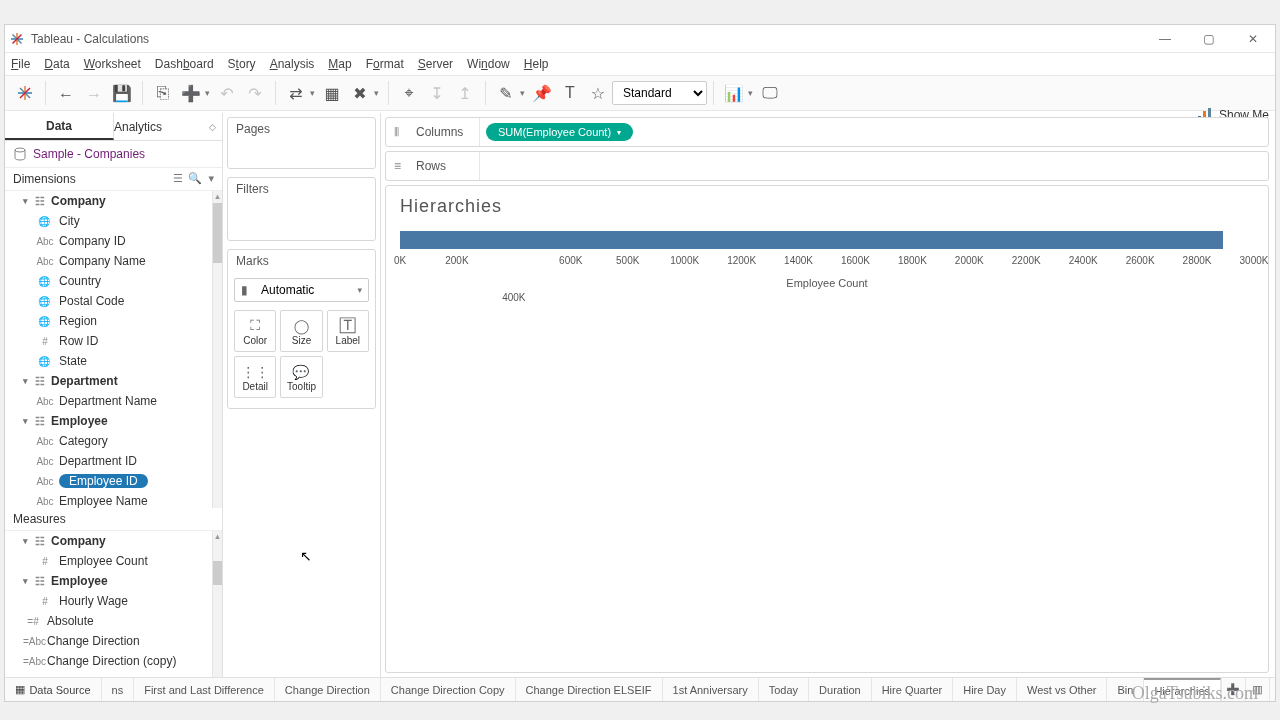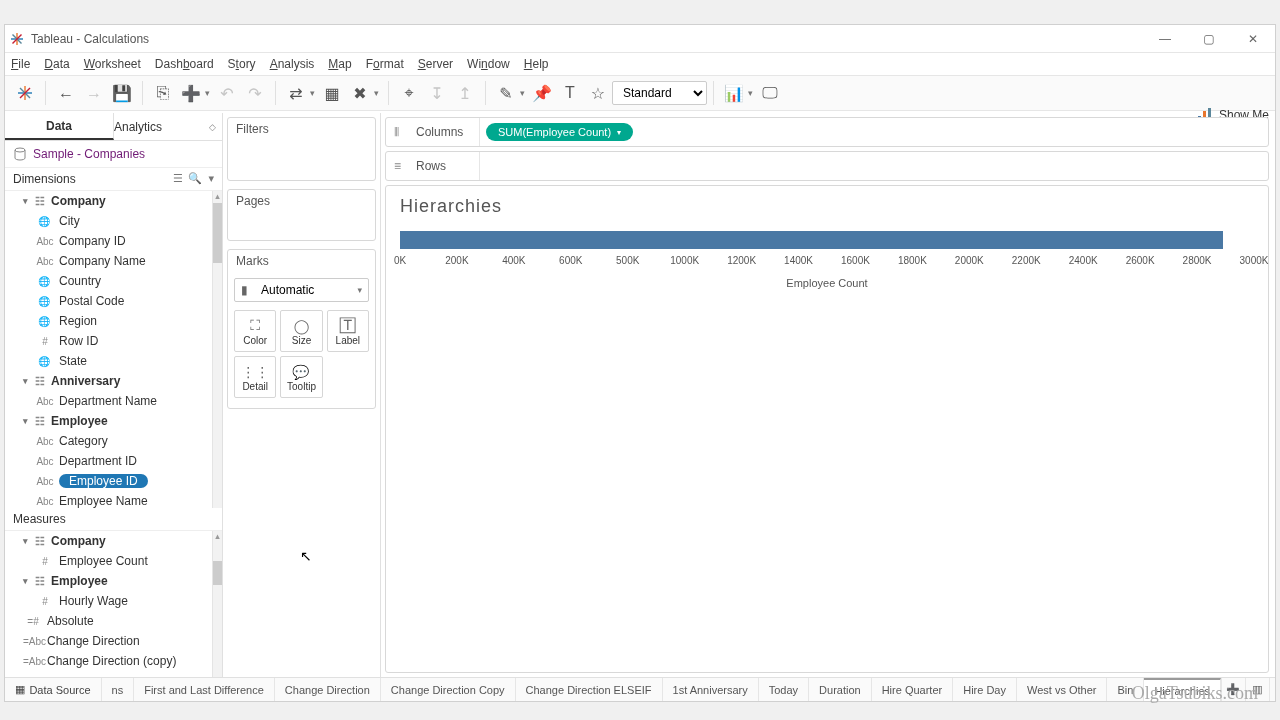--- a/index.html
+++ b/index.html
@@ -259,21 +259,21 @@
             <span class="type-icon">#</span>
             <span class="label-wrap">Row ID</span>
           </div>
           <div class="row indent2">
             <span class="type-icon">🌐</span>
             <span class="label-wrap">State</span>
           </div>
           <div class="row bold indent1">
             <span class="twisty">▾</span>
             <span class="h-icon">☷</span>
-            <span>Anniversary</span>
+            <span>Department</span>
           </div>
           <div class="row indent2">
             <span class="type-icon">Abc</span>
             <span class="label-wrap">Department Name</span>
           </div>
           <div class="row bold indent1">
             <span class="twisty">▾</span>
             <span class="h-icon">☷</span>
             <span>Employee</span>
           </div>
@@ -328,25 +328,25 @@
             <span>Change Direction</span>
           </div>
           <div class="row indent1">
             <span class="type-icon">=Abc</span>
             <span>Change Direction (copy)</span>
           </div>
         </div>
     </div>
 
     <div class="mid-pane">
+      <div class="shelf pages">
+        <div class="shelf-title">Pages</div>
+      </div>
       <div class="shelf filters">
         <div class="shelf-title">Filters</div>
-      </div>
-      <div class="shelf pages">
-        <div class="shelf-title">Pages</div>
       </div>
       <div class="shelf marks">
         <div class="shelf-title">Marks</div>
         <div class="marks-body">
           <div class="marks-select">
             <span class="bar-icon">▮</span>
             <span>Automatic</span>
             <span class="dd">▾</span>
           </div>
           <div class="marks-grid">
@@ -394,21 +394,21 @@
             <span class="cr-icon">≡</span>
             <span>Rows</span>
           </div>
       </div>
       <div class="viz-area">
         <div class="viz-title">Hierarchies</div>
         <div class="viz-bar" id="viz-bar" style="width: 96.3333%;"></div>
         <div class="axis" id="axis">
             <span class="tick" style="left: 0%;">0K</span>
             <span class="tick" style="left: 6.66667%;">200K</span>
-            <span class="tick" style="left: 13.3333%;">400K</span>
+            <span class="tick" style="left: 13.3333%; margin-top: 37px;">400K</span>
             <span class="tick" style="left: 20%;">600K</span>
             <span class="tick" style="left: 26.6667%;">500K</span>
             <span class="tick" style="left: 33.3333%;">1000K</span>
             <span class="tick" style="left: 40%;">1200K</span>
             <span class="tick" style="left: 46.6667%;">1400K</span>
             <span class="tick" style="left: 53.3333%;">1600K</span>
             <span class="tick" style="left: 60%;">1800K</span>
             <span class="tick" style="left: 66.6667%;">2000K</span>
             <span class="tick" style="left: 73.3333%;">2200K</span>
             <span class="tick" style="left: 80%;">2400K</span>

